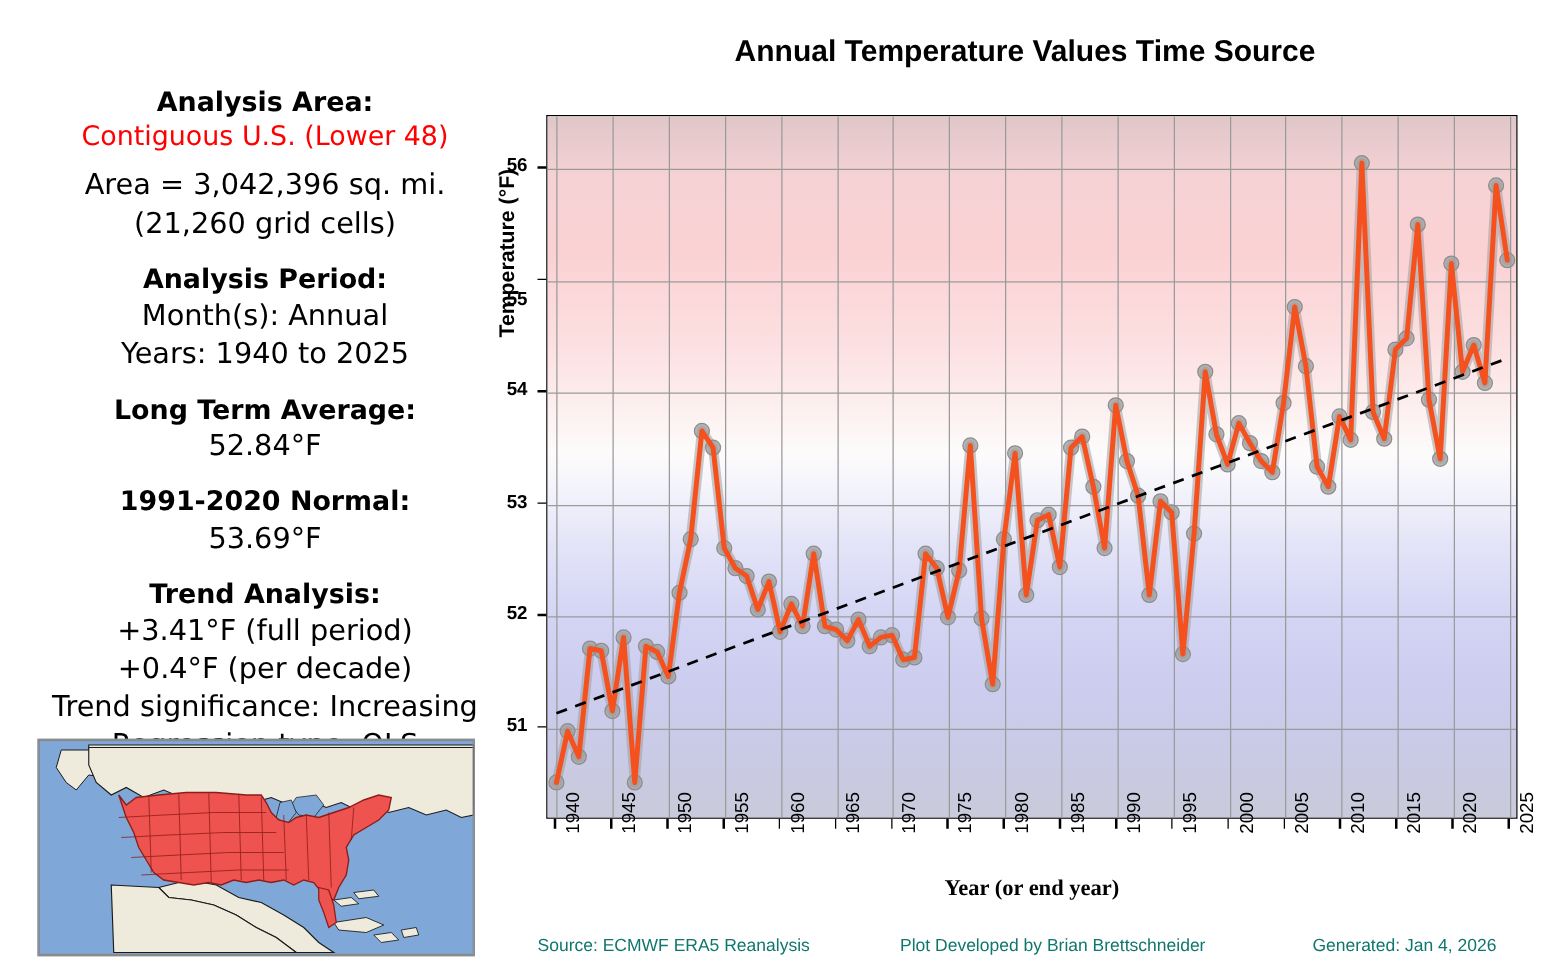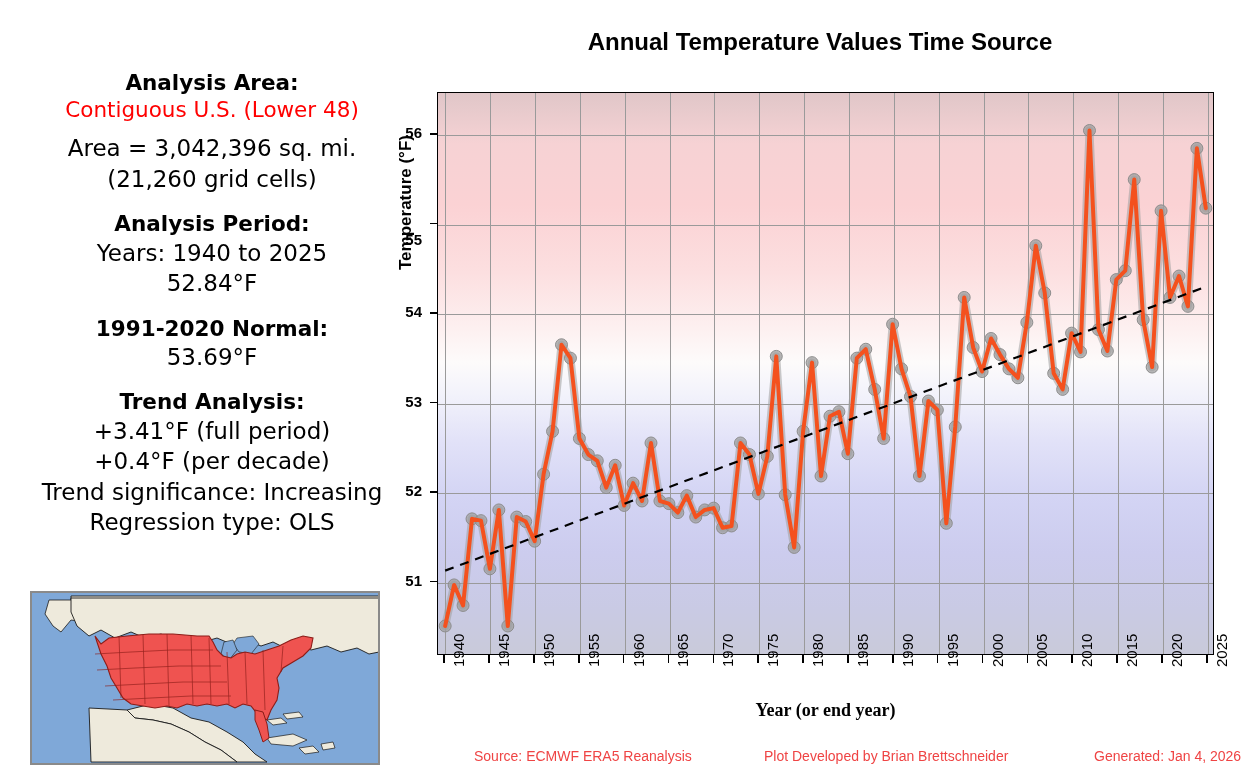--- a/index.html
+++ b/index.html
@@ -84,41 +84,42 @@
     transform:rotate(-90deg);transform-origin:left top;
     font-family:"Liberation Sans","DejaVu Sans",sans-serif;
   }
   .axis-x-title{
     position:absolute;left:37px;top:700px;width:777px;text-align:center;
     font-size:18px;font-weight:bold;color:#000;
     font-family:Liberation Serif, serif;
   }
   .footer{position:absolute;top:748px;left:0;width:840px;height:20px;}
   .foot{
-    position:absolute;font-size:14px;color:#ef4444;white-space:nowrap;
-    font-family:"Liberation Sans","DejaVu Sans",sans-serif;
-    margin-left:44px;
+    position:absolute;font-size:14px;color:#0f766e;white-space:nowrap;
+    font-family:"Liberation Sans","DejaVu Sans",sans-serif;
   }
   .f1{left:30px;} .f2{left:320px;} .f3{left:650px;}
 </style>
 </head>
 <body>
 
 <div id="root">
 
   <div class="sidebar">
     <div class="s-head first">Analysis Area:</div>
     <div class="s-red">Contiguous U.S. (Lower 48)</div>
     <div class="s-gap"></div>
     <div class="s-line">Area = 3,042,396 sq. mi.</div>
     <div class="s-line">(21,260 grid cells)</div>
 
     <div class="s-head">Analysis Period:</div>
+    <div class="s-line">Month(s): Annual</div>
     <div class="s-line">Years: 1940 to 2025</div>
 
+    <div class="s-head">Long Term Average:</div>
     <div class="s-line">52.84°F</div>
 
     <div class="s-head">1991-2020 Normal:</div>
     <div class="s-line">53.69°F</div>
 
     <div class="s-head">Trend Analysis:</div>
     <div class="s-line">+3.41°F (full period)</div>
     <div class="s-line">+0.4°F (per decade)</div>
     <div class="s-line">Trend significance: Increasing</div>
     <div class="s-line">Regression type: OLS</div>

